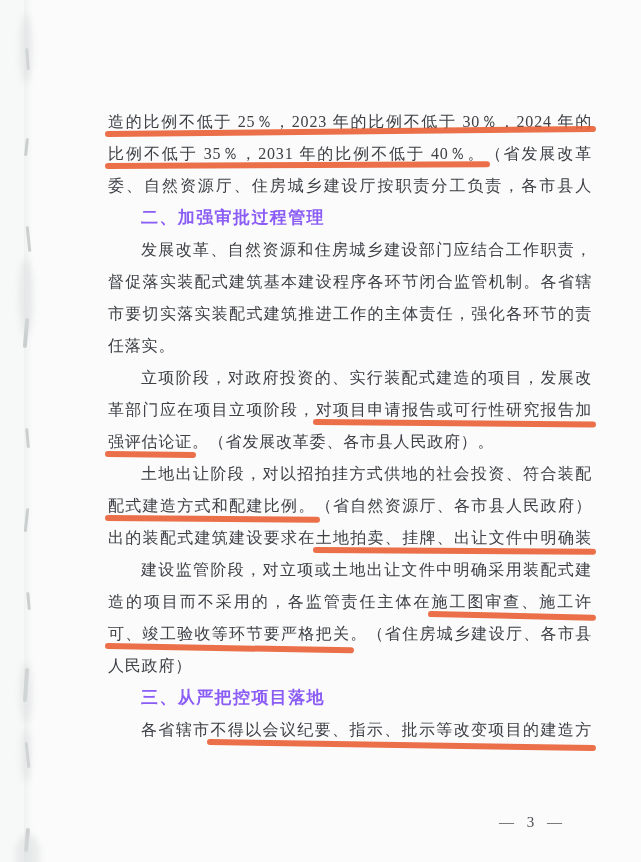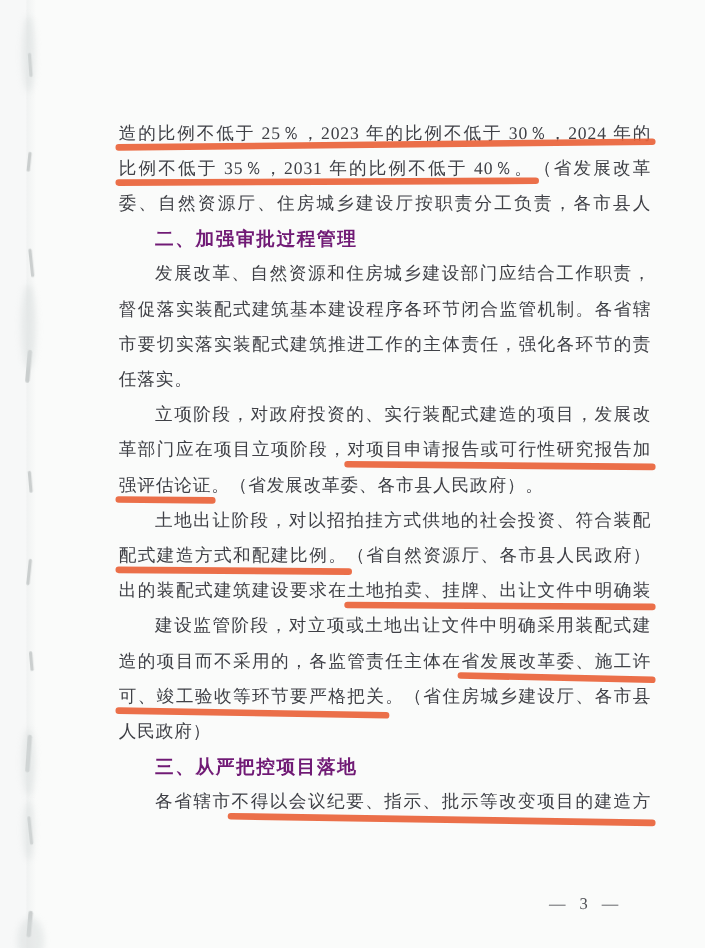--- a/index.html
+++ b/index.html
@@ -44,21 +44,21 @@
   .line{
     height:32px; line-height:32px;
     text-align:justify;
     white-space:normal;
   }
   .line.j{ text-align-last:justify; }
   .line.indent{ text-indent:33px; }
   .line.heading{
     font-weight:700;
     font-family:"Liberation Sans", sans-serif;
-    color:#701a75;
+    color:#8b5cf6;
     font-size:17px;
     letter-spacing:1.4px;
   }
   span.seg{ position:relative; }
   span.u::after{
     content:"";
     position:absolute;
     left:-3px; right:-4px; bottom:-7px;
     height:6px;
     border-radius:3px;
@@ -109,20 +109,20 @@
       <div class="line j"><span class="seg">督促落实装配式建筑基本建设程序各环节闭合监管机制。各省辖</span></div>
       <div class="line j"><span class="seg">市要切实落实装配式建筑推进工作的主体责任，强化各环节的责</span></div>
       <div class="line"><span class="seg">任落实。</span></div>
       <div class="line j indent"><span class="seg">立项阶段，对政府投资的、实行装配式建造的项目，发展改</span></div>
       <div class="line j"><span class="seg">革部门应在项目立项阶段，</span><span class="seg u" style="--tilt: 0.5deg;">对项目申请报告或可行性研究报告加</span></div>
       <div class="line"><span class="seg u" style="--tilt: 0.6deg;">强评估论证</span><span class="seg">。（省发展改革委、各市县人民政府）。</span></div>
       <div class="line j indent"><span class="seg">土地出让阶段，对以招拍挂方式供地的社会投资、符合装配</span></div>
       <div class="line j"><span class="seg u" style="--tilt: 0.45deg;">配式建造方式和配建比例。</span><span class="seg">（省自然资源厅、各市县人民政府）</span></div>
       <div class="line j"><span class="seg">出的装配式建筑建设要求在</span><span class="seg u" style="--tilt: 0.35deg;">土地拍卖、挂牌、出让文件中明确装</span></div>
       <div class="line j indent"><span class="seg">建设监管阶段，对立项或土地出让文件中明确采用装配式建</span></div>
-      <div class="line j"><span class="seg">造的项目而不采用的，各监管责任主体在</span><span class="seg u" style="--tilt: 1.3deg;">省发展改革委、施工许</span></div>
+      <div class="line j"><span class="seg">造的项目而不采用的，各监管责任主体在</span><span class="seg u" style="--tilt: 1.3deg;">施工图审查、施工许</span></div>
       <div class="line j"><span class="seg u" style="--tilt: 1deg;">可、竣工验收等环节要严格把关</span><span class="seg">。（省住房城乡建设厅、各市县</span></div>
       <div class="line"><span class="seg">人民政府）</span></div>
       <div class="line indent heading"><span class="seg">三、从严把控项目落地</span></div>
       <div class="line j indent"><span class="seg">各省辖市</span><span class="seg u" style="--tilt: 0.9deg;">不得以会议纪要、指示、批示等改变项目的建造方</span></div>
     </div>
   <div class="pagenum">— 3 —</div>
 </div>
 
 </body></html>

